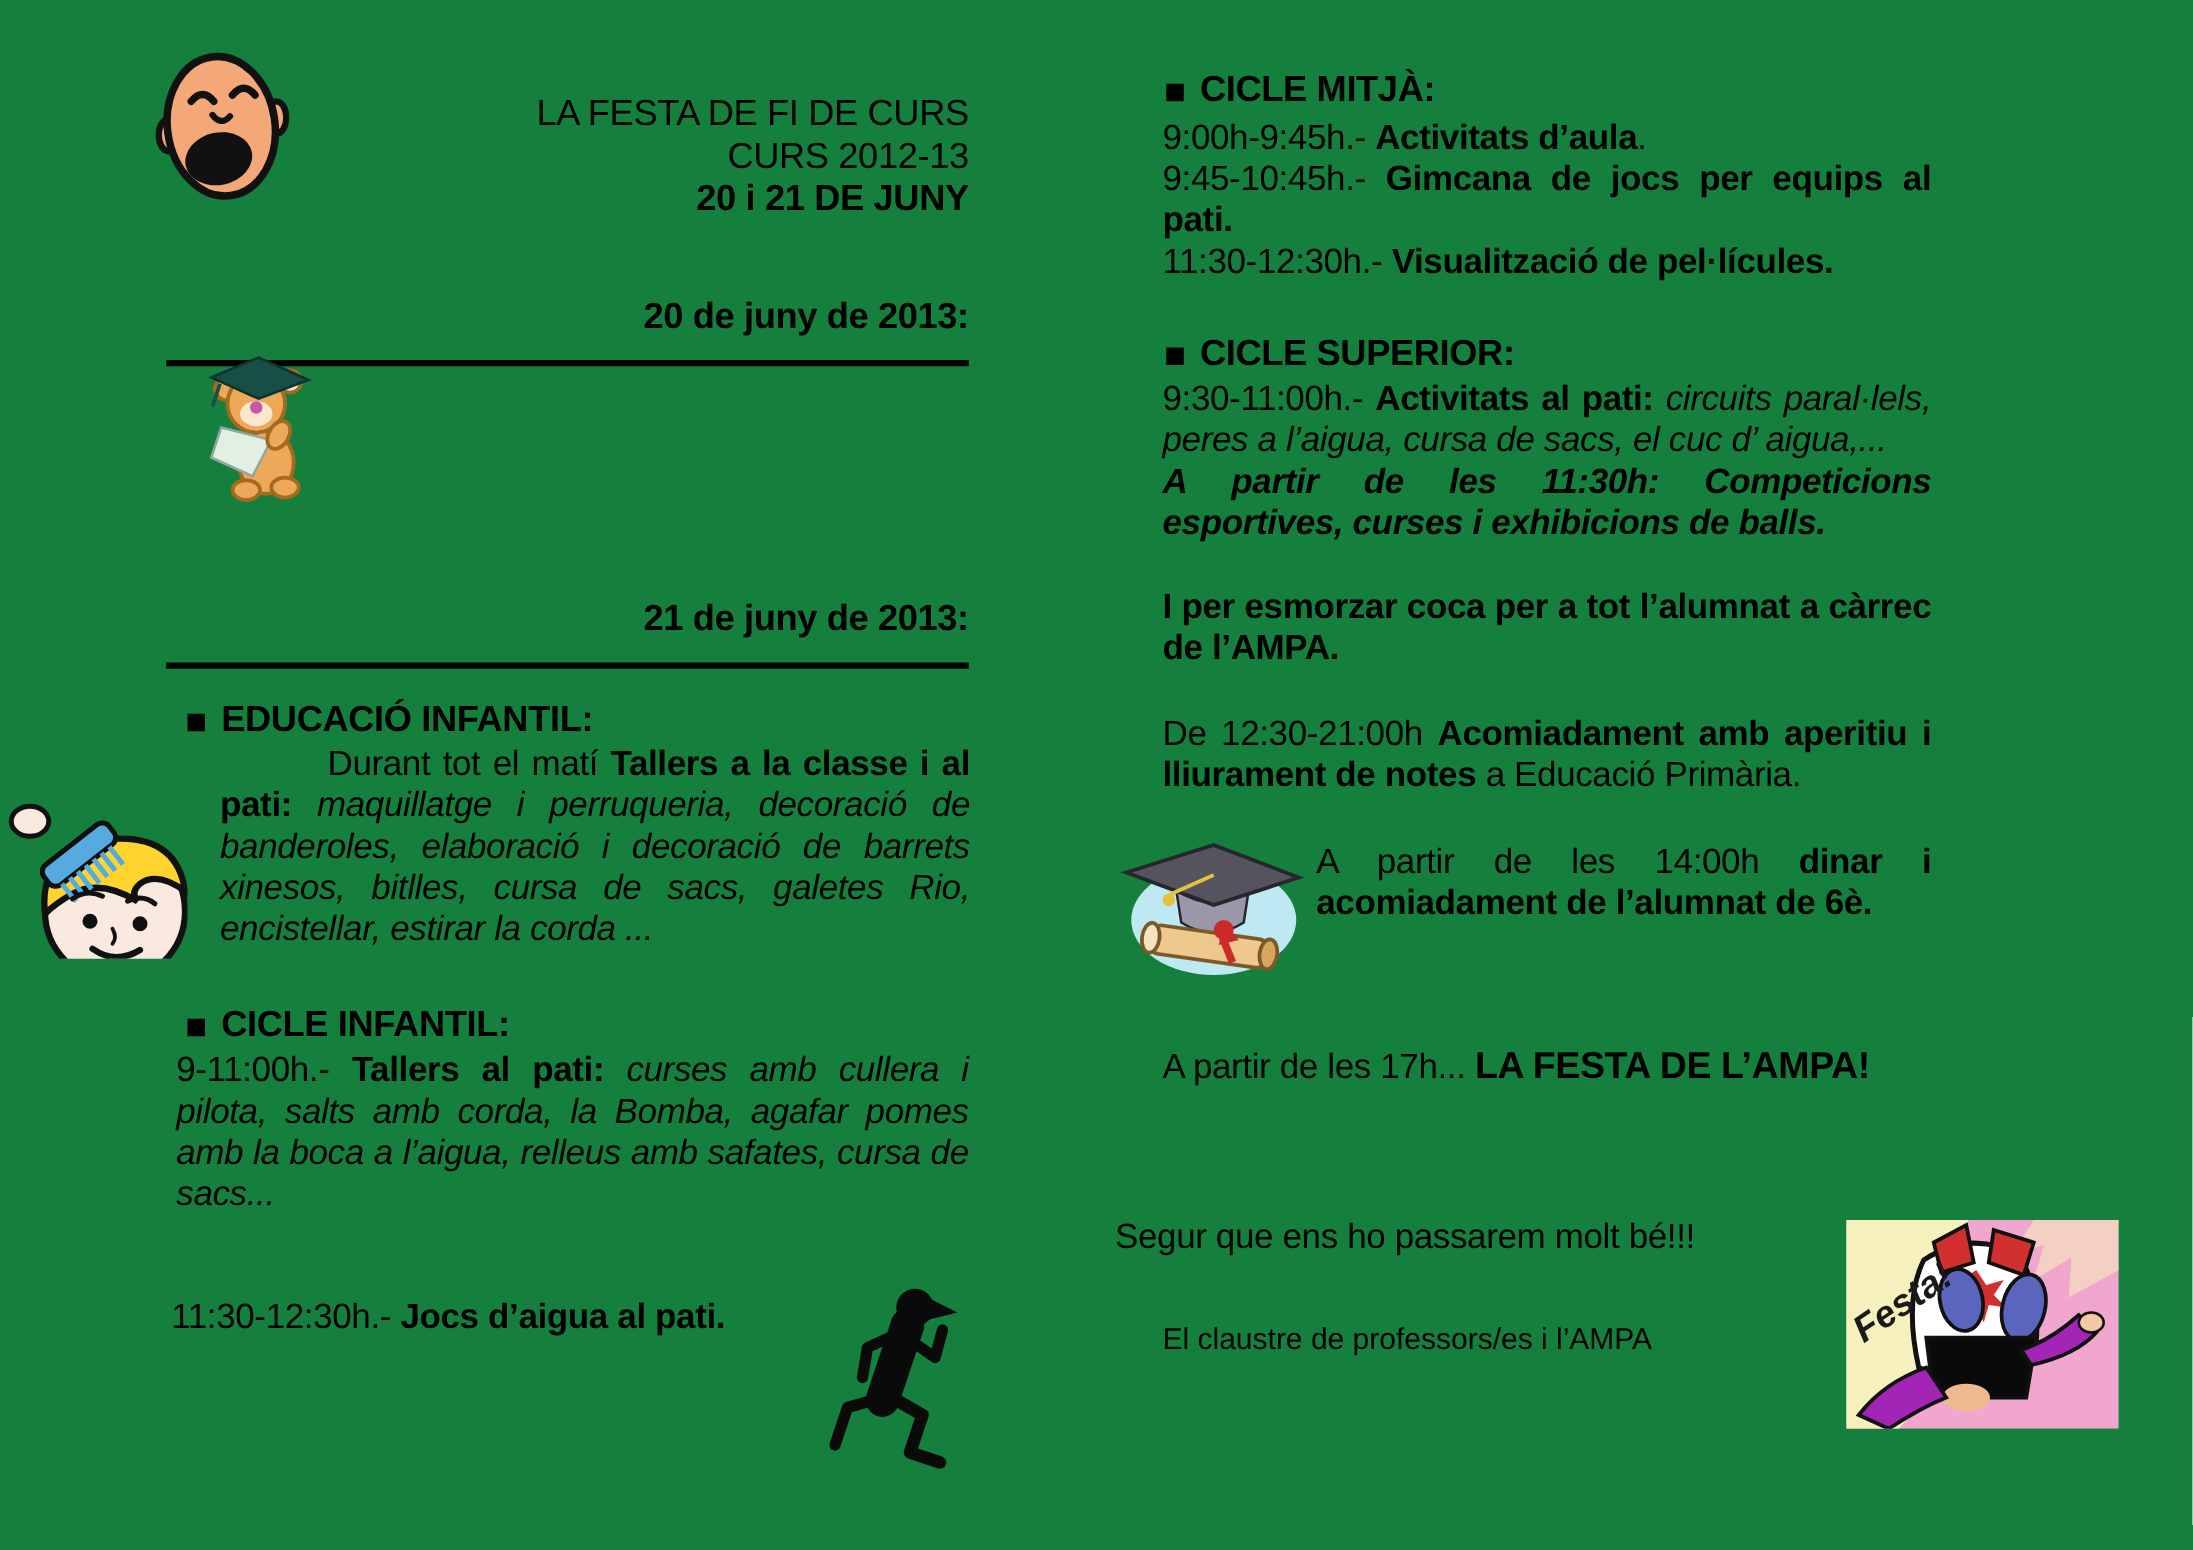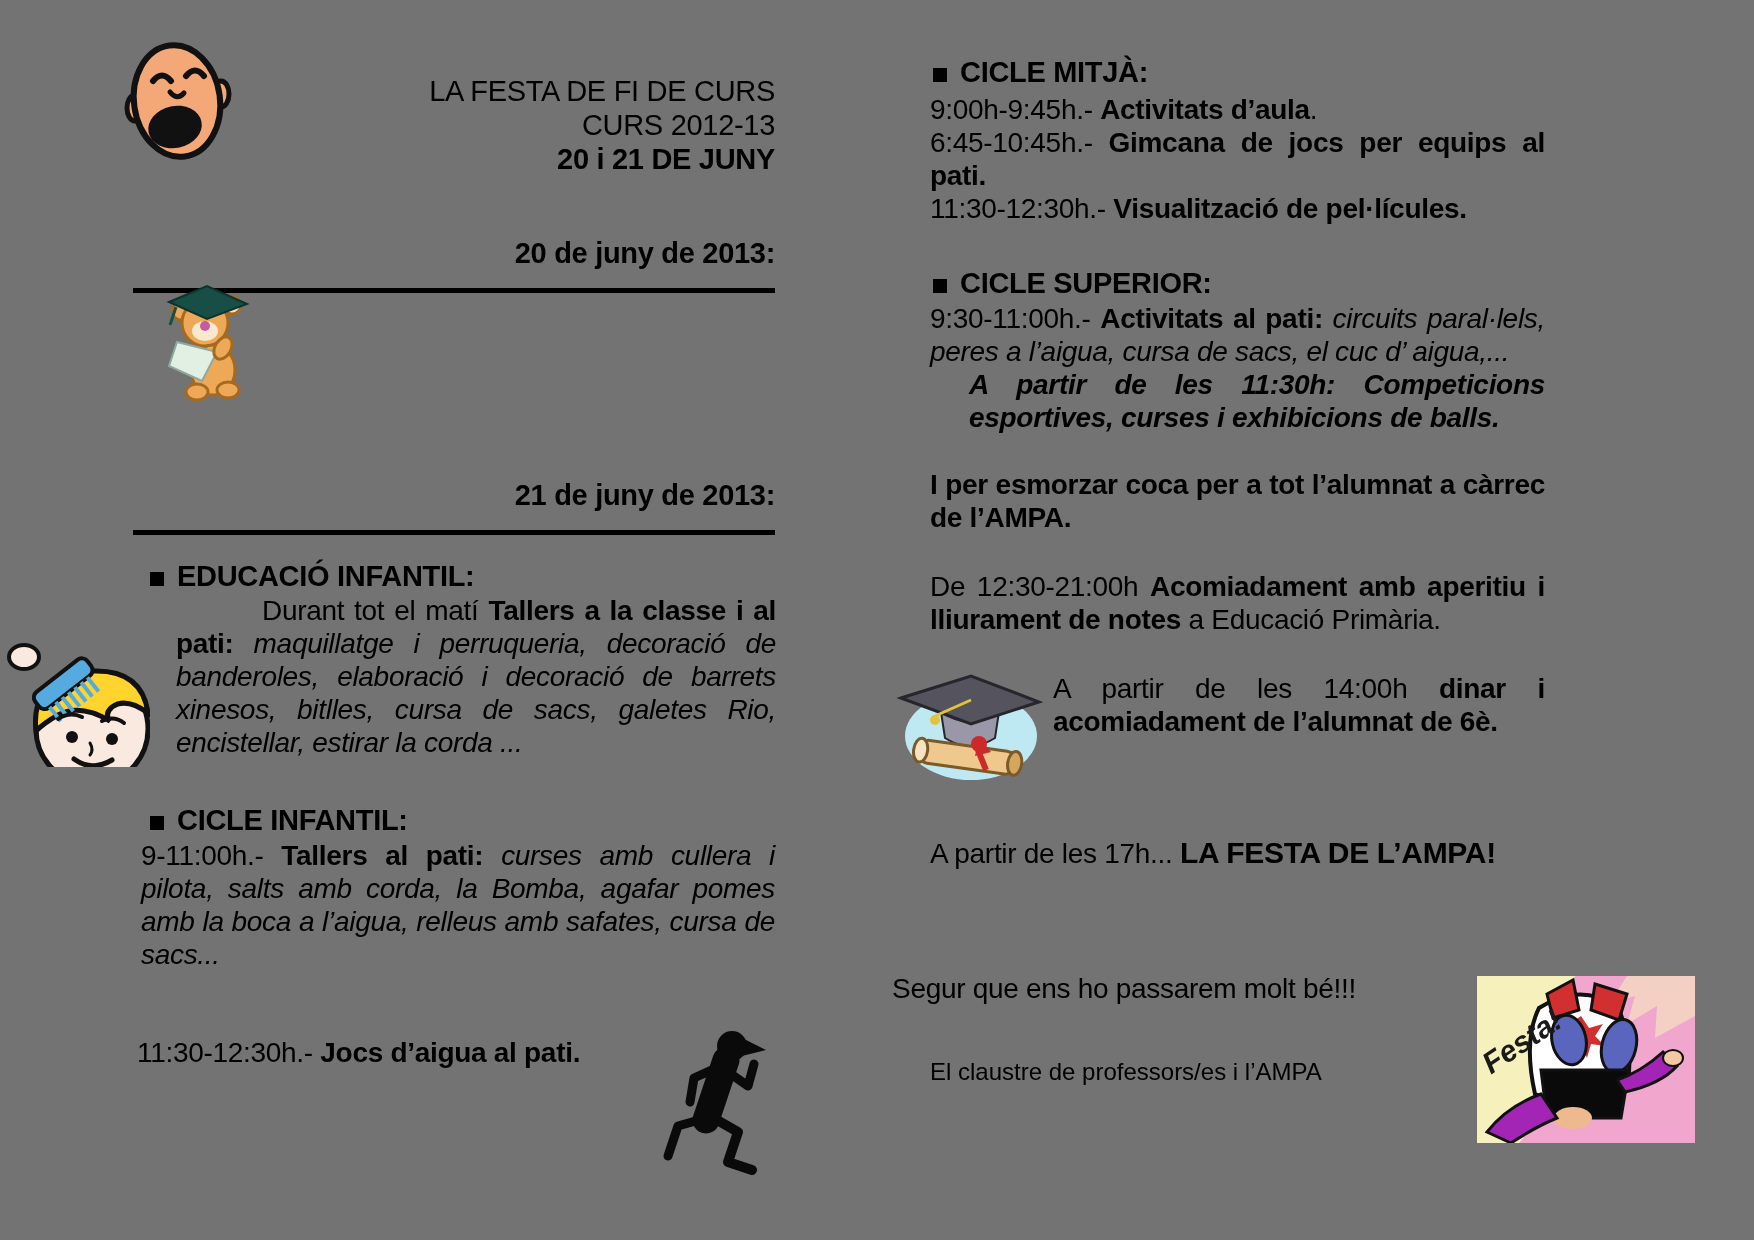--- a/index.html
+++ b/index.html
@@ -1,23 +1,23 @@
 <!DOCTYPE html>
 <html><head>
 <meta charset="utf-8">
 <style>
   html,body{margin:0;padding:0;background:#fff;}
-  .page{position:relative;width:1754px;height:1240px;background:#737373;
+  .page{position:relative;width:1754px;height:1240px;background:#15803d;
         font-family:"Liberation Sans",sans-serif;color:#000;overflow:hidden;}
   .abs{position:absolute;}
   .t{font-size:28px;line-height:33px;letter-spacing:-0.3px;}
   .just{text-align:justify;}
   .b{font-weight:bold;}
   .i{font-style:italic;}
-  .bi{font-weight:bold;font-style:italic;margin-left:39px;}
+  .bi{font-weight:bold;font-style:italic;}
   .rule{border-bottom:5px solid #000;text-align:right;font-weight:bold;
         font-size:29px;line-height:34px;padding-bottom:18px;letter-spacing:-0.3px;}
   .sec-title{font-weight:bold;font-size:29px;line-height:33px;letter-spacing:-0.3px;}
   .bullet{display:inline-block;width:14px;height:14px;background:#000;margin-right:13px;}
   .title-block{font-size:29px;line-height:34px;text-align:right;letter-spacing:-0.3px;}
   .sig{font-size:24px;line-height:28px;}
   p{margin:0;}
 </style>
 </head>
 <body>
@@ -114,21 +114,21 @@
       <path d="M54 92 L82 108 L72 138 L96 146" stroke-width="10" fill="none"></path>
       <path d="M50 94 L22 102 L12 132" stroke-width="9" fill="none"></path>
     </g>
   </svg>
 
   <div class="abs sec-title" style="left:933px;top:56px">
     <span class="bullet"></span><span>CICLE MITJÀ:</span>
   </div>
   <div class="abs t" style="left:930px;top:93px;width:615px">
     <p><span>9:00h-9:45h.- </span><span class="b">Activitats d’aula</span><span>.</span></p>
-    <p class="just"><span>6:45-10:45h.- </span><span class="b">Gimcana de jocs per equips al pati.</span></p>
+    <p class="just"><span>9:45-10:45h.- </span><span class="b">Gimcana de jocs per equips al pati.</span></p>
     <p><span>11:30-12:30h.- </span><span class="b">Visualització de pel·lícules.</span></p>
   </div>
 
   <div class="abs sec-title" style="left:933px;top:267px">
     <span class="bullet"></span><span>CICLE SUPERIOR:</span>
   </div>
   <div class="abs t" style="left:930px;top:302px;width:615px">
     <p class="just"><span>9:30-11:00h.- </span><span class="b">Activitats al pati: </span><span class="i">circuits paral·lels, peres a l’aigua, cursa de sacs, el cuc d’ aigua,...</span></p>
     <p class="just bi">A partir de les 11:30h: Competicions esportives, curses i exhibicions de balls.</p>
   </div>

